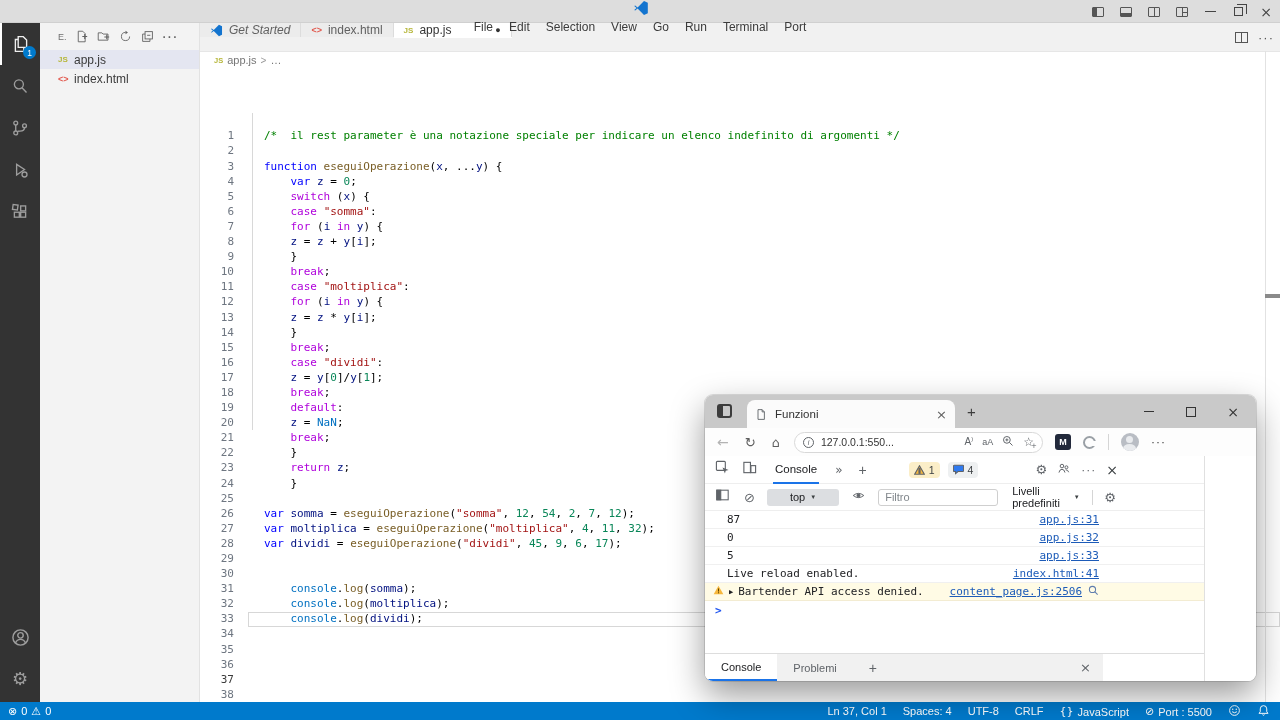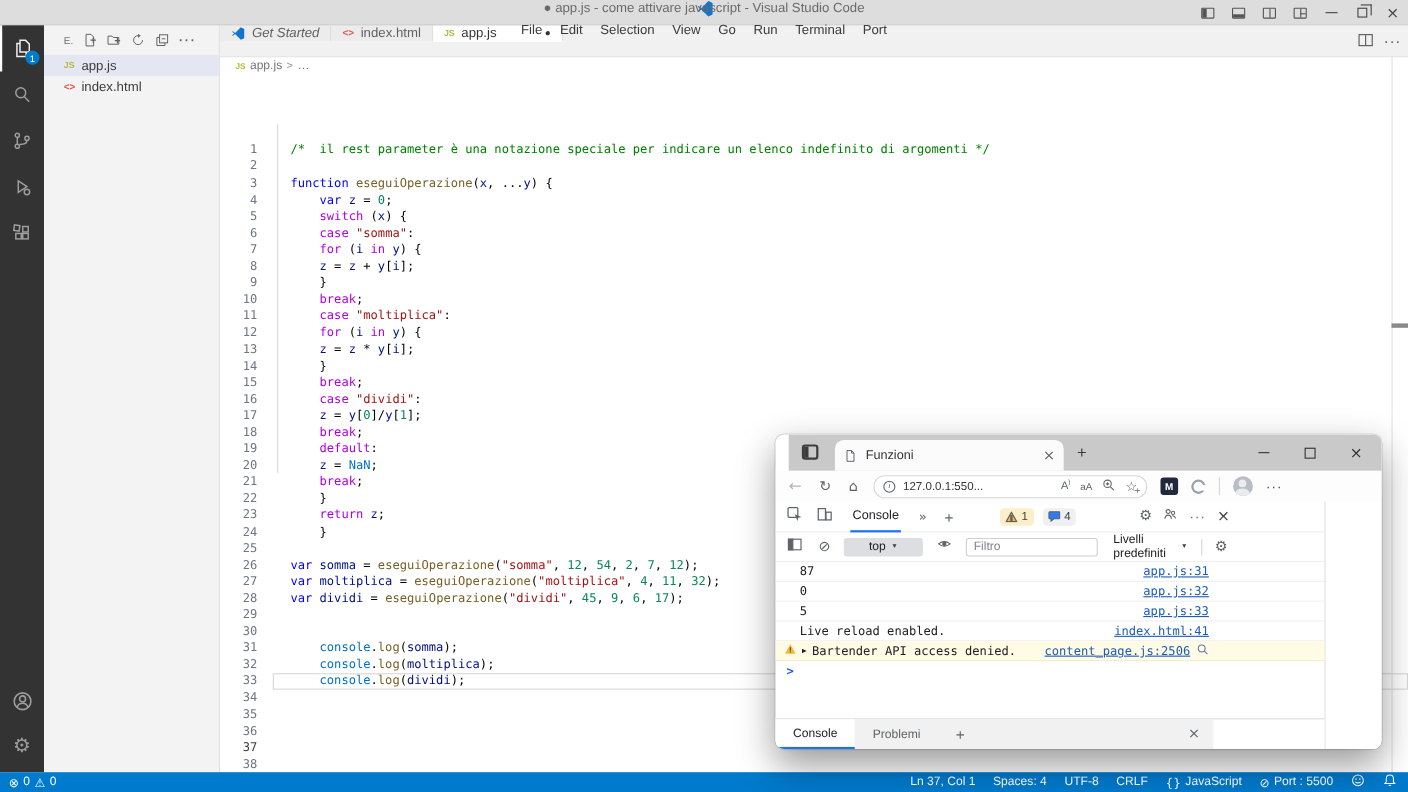--- a/index.html
+++ b/index.html
@@ -81,28 +81,28 @@
   .current-line-box{position:absolute;left:48px;right:0;top:543.5px;height:15px;border:1px solid #d7d7d7;}
 
   .scroll-line{position:absolute;left:1265px;top:51px;height:651px;width:1px;background:#e2e2e2;z-index:1;}
   .scroll-marker{position:absolute;left:1265px;top:294px;width:15px;height:4px;background:#8a8a8a;z-index:1;}
 
   
   .statusbar{position:absolute;left:0;bottom:0;width:1280px;height:18px;background:#007acc;color:#fff;
              display:flex;align-items:center;font-size:11px;z-index:6;}
   .sb-left{display:flex;align-items:center;gap:4px;margin-left:8px;}
   .sb-right{margin-left:auto;display:flex;align-items:center;gap:16px;margin-right:10px;}
-  .sb-item{display:flex;align-items:flex-start;gap:4px;white-space:nowrap;}
+  .sb-item{display:flex;align-items:flex-end;gap:4px;white-space:nowrap;}
   .sbic{font-size:11px;font-family:"DejaVu Sans",sans-serif;}
   .stat-glyph{font-size:11px;font-family:"DejaVu Sans",sans-serif;}
 
   
   .bwin{position:absolute;left:705px;top:395px;width:551px;height:286px;border-radius:8px;background:#fff;
         box-shadow:0 14px 34px rgba(0,0,0,.40),0 0 0 1px rgba(0,0,0,.12);overflow:hidden;z-index:10;}
-  .btitle{position:absolute;left:12px;top:0;right:0;height:33px;background:#c9c9c9;}
+  .btitle{position:absolute;left:0;top:0;right:0;height:33px;background:#c9c9c9;}
   .ws-icon{position:absolute;left:12px;top:9px;width:15px;height:14px;border:2px solid #3c3c3c;border-radius:3px;}
   .ws-icon::before{content:"";position:absolute;left:0;top:0;bottom:0;width:4px;background:#3c3c3c;}
   .btab{position:absolute;left:42px;top:5px;width:208px;height:28px;background:#fbfbfb;border-radius:8px 8px 0 0;
         display:flex;align-items:center;padding:0 8px;font-size:11.5px;color:#333;}
   .btab-title{flex:1;margin-left:8px;}
   .btab-close{color:#5f5f5f;font-size:13px;font-family:"DejaVu Sans",sans-serif;}
   .newtab{position:absolute;left:262px;top:8px;font-size:15px;color:#3c3c3c;}
   .bcontrols{position:absolute;right:2px;top:0;height:33px;display:flex;align-items:center;}
   .bc-btn{width:42px;height:33px;display:flex;align-items:center;justify-content:center;color:#333;}
   .bmin{width:10px;border-top:1px solid #333;display:inline-block;}
@@ -194,21 +194,20 @@
     <div class="menubar">
         <span class="menu-item">File</span>
         <span class="menu-item">Edit</span>
         <span class="menu-item">Selection</span>
         <span class="menu-item">View</span>
         <span class="menu-item">Go</span>
         <span class="menu-item">Run</span>
         <span class="menu-item">Terminal</span>
         <span class="menu-item">Port</span>
       </div>
-    <div class="win-title">● app.js - come attivare javascript - Visual Studio Code</div>
     <div class="tb-controls">
       <span class="tb-ic">
           <span class="sq l"></span>
         </span>
       <span class="tb-ic">
           <span class="sq b"></span>
         </span>
       <span class="tb-ic">
           <span class="sq r"></span>
         </span>

